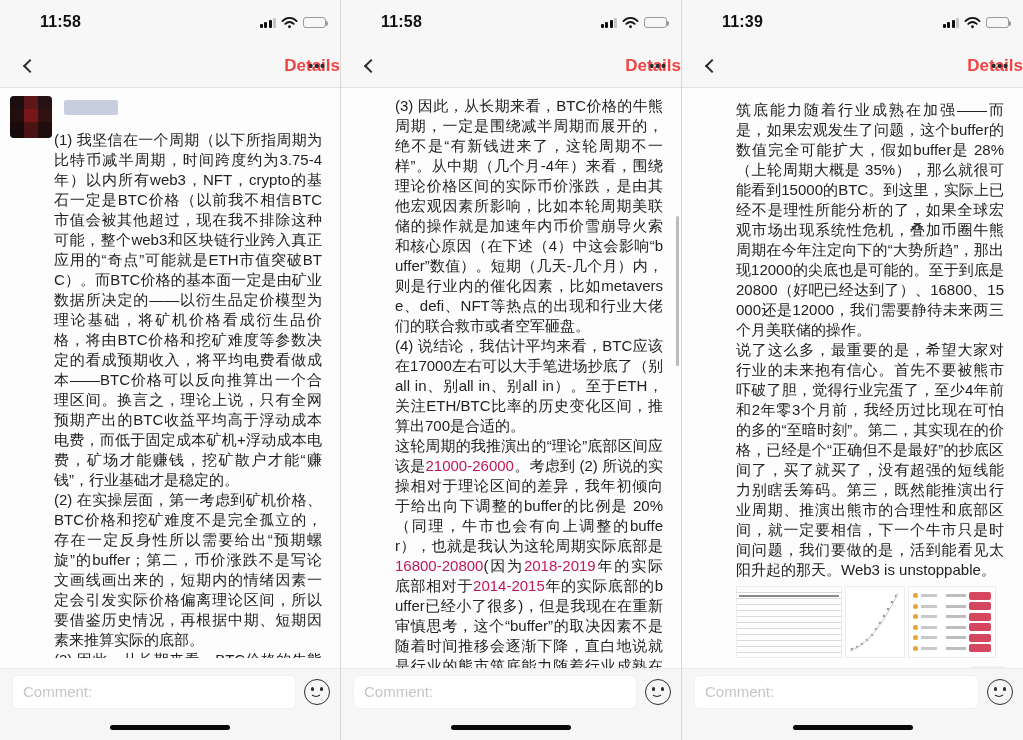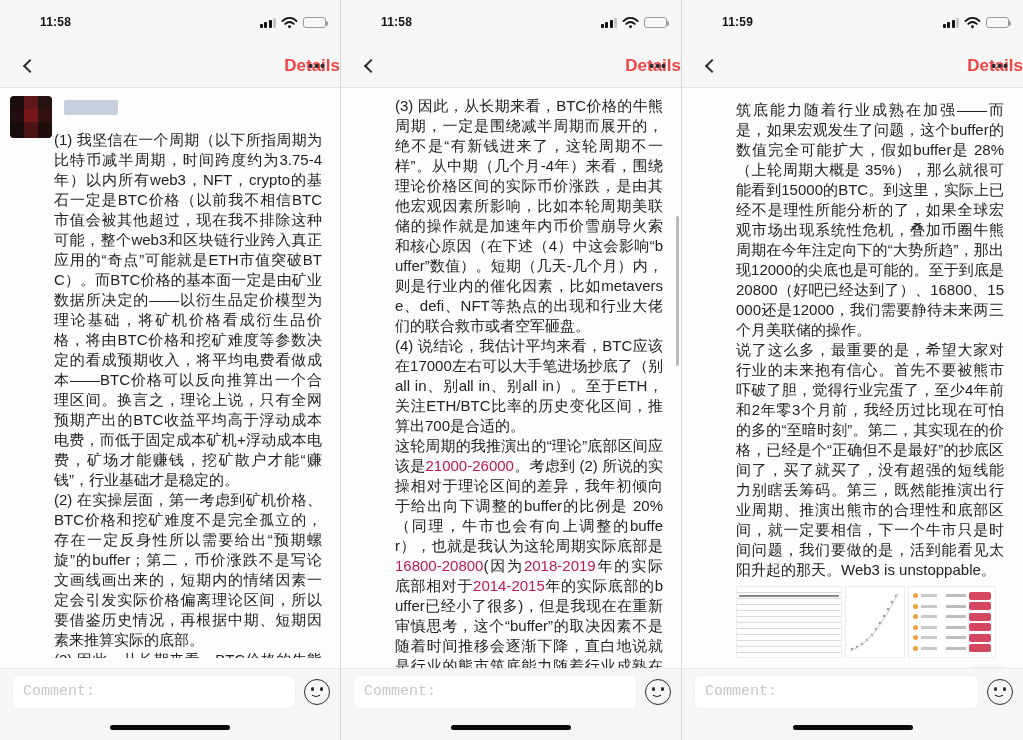--- a/index.html
+++ b/index.html
@@ -3,21 +3,21 @@
 <meta charset="utf-8">
 <style>
   * { margin:0; padding:0; box-sizing:border-box; }
   html,body { width:1023px; height:740px; background:#e9e9e9; font-family:"Liberation Sans","DejaVu Sans",sans-serif; }
   .stage { width:1023px; height:740px; display:flex; overflow:hidden; }
   .phone { width:341px; height:740px; background:#fdfdfd; position:relative; display:flex; flex-direction:column; }
   .phone.mid, .phone.left { border-right:1px solid #d8d8d8; }
 
   
   .statusbar { height:44px; background:#f7f7f7; display:flex; align-items:center; justify-content:space-between; padding:0 14px 0 40px; }
-  .time { font-size:12px; font-weight:700; color:#111; letter-spacing:.2px; }
+  .time { font-size:16px; font-weight:700; color:#111; letter-spacing:.2px; }
   .sicons { display:flex; align-items:center; gap:5px; }
   .sigbars { display:flex; align-items:flex-end; gap:1.5px; height:11px; }
   .sigbars i { width:3px; background:#111; border-radius:1px; display:block; }
   .sigbars i.b1{height:4px} .sigbars i.b2{height:6px} .sigbars i.b3{height:8px}
   .sigbars i.b4{height:10px; background:#c5c5c5;}
   .battery { width:23px; height:11px; border:1px solid #9a9a9a; border-radius:3px; position:relative; padding:1.5px; }
   .battery .fill { height:100%; width:70%; background:#111; border-radius:1.5px; }
   .battery .nub { position:absolute; right:-3px; top:3px; width:2px; height:5px; background:#9a9a9a; border-radius:0 2px 2px 0; }
 
   
@@ -63,21 +63,21 @@
   .lrow .t1 { width:16px; height:3px; background:#c9c9c9; }
   .lrow .t2 { width:20px; height:3px; background:#bdbdbd; margin-left:auto; }
   .lrow .pill { width:22px; height:8px; border-radius:2px; background:#d5465f; flex:none; }
 
   .metarow { margin:8px 16px 0 54px; display:flex; align-items:center; }
   .timestamp { font-size:15px; color:#b1b1b1; }
   .trashbtn { margin-left:10px; cursor:pointer; display:flex; }
   .bubblebtn { margin-left:auto; width:38px; height:20px; background:#f2f2f2; border-radius:4px; display:flex; align-items:center; justify-content:center; gap:5px; cursor:pointer; }
 
   
-  .commentbar { height:46px; background:#f6f6f7; border-top:1px solid #ebebeb; display:flex; align-items:center; padding:0 10px 0 12px; gap:8px;font-family:Liberation Mono, monospace; }
+  .commentbar { height:46px; background:#f6f6f7; border-top:1px solid #ebebeb; display:flex; align-items:center; padding:0 10px 0 12px; gap:8px; }
   .cinput { flex:1; height:34px; background:#fff; border:1px solid #f0f0f0; border-radius:6px; font-size:15px; color:#222; padding:0 10px; outline:none; font-family:inherit; }
   .cinput::placeholder { color:#c6c6c6; }
   .smiley { width:26px; height:26px; border:1.8px solid #2e2e2e; border-radius:50%; position:relative; flex:none; cursor:pointer; }
   .smiley .eye { position:absolute; top:7px; width:3px; height:4px; background:#2e2e2e; border-radius:2px; }
   .smiley .eye.l { left:6px; } .smiley .eye.r { right:6px; }
   .smiley .mouth { position:absolute; left:5px; top:5px; width:12px; height:12px; border:1.8px solid transparent; border-bottom-color:#2e2e2e; border-radius:50%; }
   .homearea { height:26px; background:#f6f6f7; display:flex; align-items:center; justify-content:center; }
   .homebar { width:120px; height:5px; background:#0a0a0a; border-radius:3px; }
 </style>
 </head>
@@ -171,21 +171,21 @@
           <span class="mouth"></span>
         </span>
     </div>
     <div class="homearea">
         <span class="homebar"></span>
       </div>
   </div>
 
   <div class="phone right">
     <div class="statusbar">
-      <span class="time">11:59</span>
+      <span class="time">11:39</span>
       <span class="sicons">
         <span class="sigbars">
             <i class="b1"></i>
             <i class="b2"></i>
             <i class="b3"></i>
             <i class="b4"></i>
           </span>
         <svg width="17" height="13" viewBox="0 0 24 18">
             <path d="M2 7 C8 1,16 1,22 7" stroke="#111" stroke-width="2.6" fill="none" stroke-linecap="round"></path>
             <path d="M6 11 C10 7.5,14 7.5,18 11" stroke="#111" stroke-width="2.6" fill="none" stroke-linecap="round"></path>

